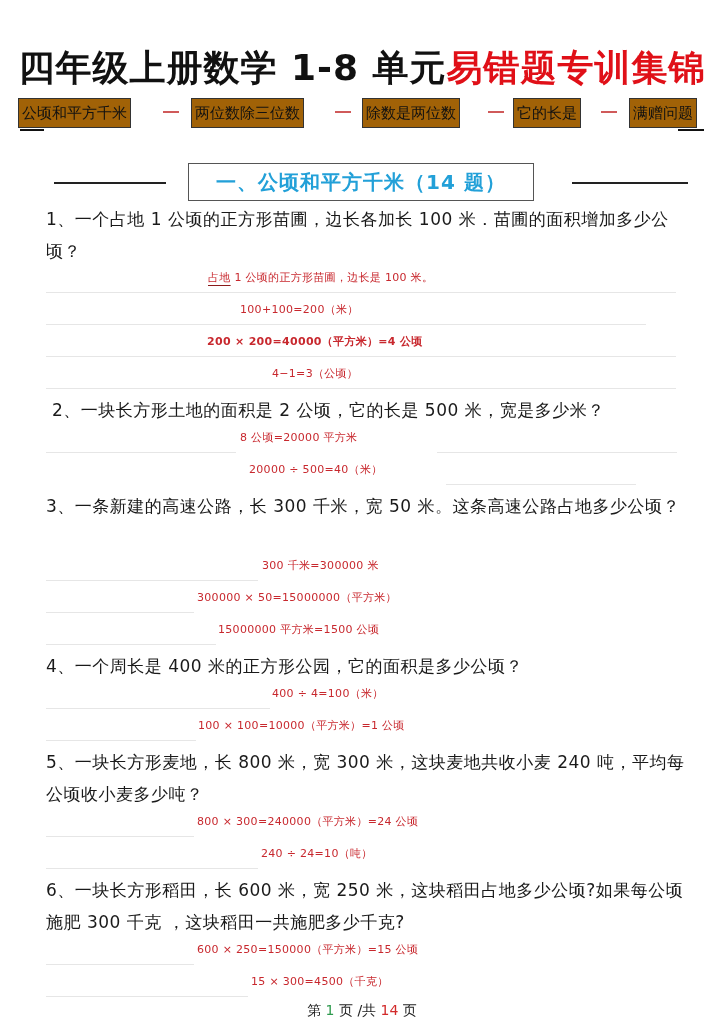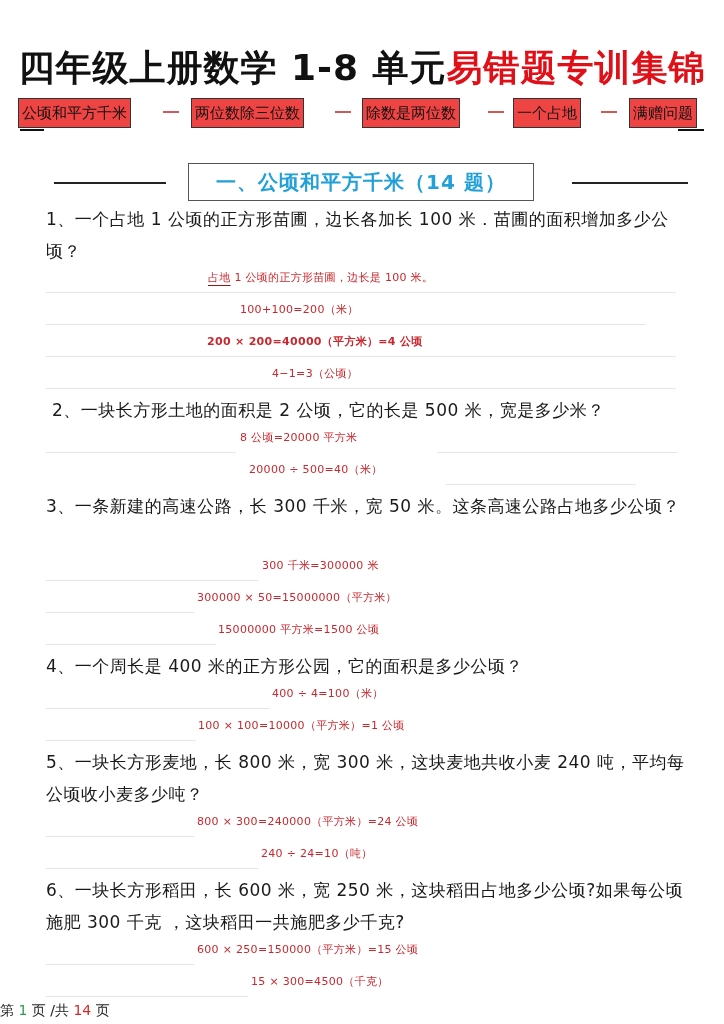--- a/index.html
+++ b/index.html
@@ -3,52 +3,52 @@
 <meta charset="utf-8">
 <style>
   html, body { margin: 0; padding: 0; background: #ffffff; }
   body { width: 724px; height: 1024px; position: relative; overflow: hidden;
          font-family: "DejaVu Sans", "Liberation Sans", sans-serif; color: #1a1a1a; }
   .title { position: absolute; top: 44px; left: 0; width: 724px; text-align: center;
            font-size: 36px; font-weight: bold; letter-spacing: 1px; white-space: nowrap; }
   .title .black { color: #111; }
   .title .red { color: #e01018; }
   .units { position: absolute; top: 98px; left: 18px; width: 690px; height: 30px; }
-  .unit { position: absolute; top: 0; height: 28px; background: #ef4444; border: 1px solid #333;
+  .unit { position: absolute; top: 0; height: 28px; background: #a16207; border: 1px solid #333;
           font-size: 15px; line-height: 28px; padding: 0 3px; white-space: nowrap; color: #111; }
   .dash { position: absolute; top: 13px; width: 16px; height: 2px; background: #d05a5a; }
   .underbar { position: absolute; height: 2px; background: #111; }
   .section-head { position: absolute; top: 163px; left: 188px; width: 344px; height: 36px;
                   border: 1px solid #555; text-align: center; font-size: 20px; line-height: 36px;
                   color: #22a0d8; font-weight: bold; letter-spacing: 1px; }
   .hline { position: absolute; top: 182px; height: 1.5px; background: #222; }
   .q { position: absolute; left: 46px; width: 640px; font-size: 17px; line-height: 32px;
        color: #1a1a1a; letter-spacing: 0.5px; }
   .ans { position: absolute; font-size: 11px; color: #c8282e; white-space: nowrap; letter-spacing: 0.3px; }
   .ans u { text-decoration: underline; text-decoration-color: #8a1a1a; text-underline-offset: 4px; }
   .rule { position: absolute; height: 1px; background: #e6e6e6; }
-  .footer { position: absolute; top: 1002px; left: 0; width: 724px; text-align: left; font-size: 14px; color: #222; }
+  .footer { position: absolute; top: 1002px; left: 0; width: 724px; text-align: center; font-size: 14px; color: #222; }
   .footer .g { color: #2e9a4e; }
   .footer .r { color: #d22a2a; }
 </style>
 </head>
 <body>
 
 <div class="title">
   <span class="black">四年级上册数学 1-8 单元</span><span class="red">易错题专训集锦</span>
 </div>
 
 <div class="units">
   <div class="unit" style="left:0px;">公顷和平方千米</div>
   <div class="dash" style="left:145px;"></div>
   <div class="unit" style="left:173px;">两位数除三位数</div>
   <div class="dash" style="left:317px;"></div>
   <div class="unit" style="left:344px;">除数是两位数</div>
   <div class="dash" style="left:470px;"></div>
-  <div class="unit" style="left:495px;">一个占地</div>
+  <div class="unit" style="left:495px;">它的长是</div>
   <div class="dash" style="left:583px;"></div>
   <div class="unit" style="left:611px;">满赠问题</div>
 </div>
 <div class="underbar" style="top:129px; left:20px; width:24px;"></div>
 <div class="underbar" style="top:129px; left:678px; width:26px;"></div>
 
 <div class="hline" style="left:54px; width:112px;"></div>
 <div class="section-head">一、公顷和平方千米（14 题）</div>
 <div class="hline" style="left:572px; width:116px;"></div>
 

